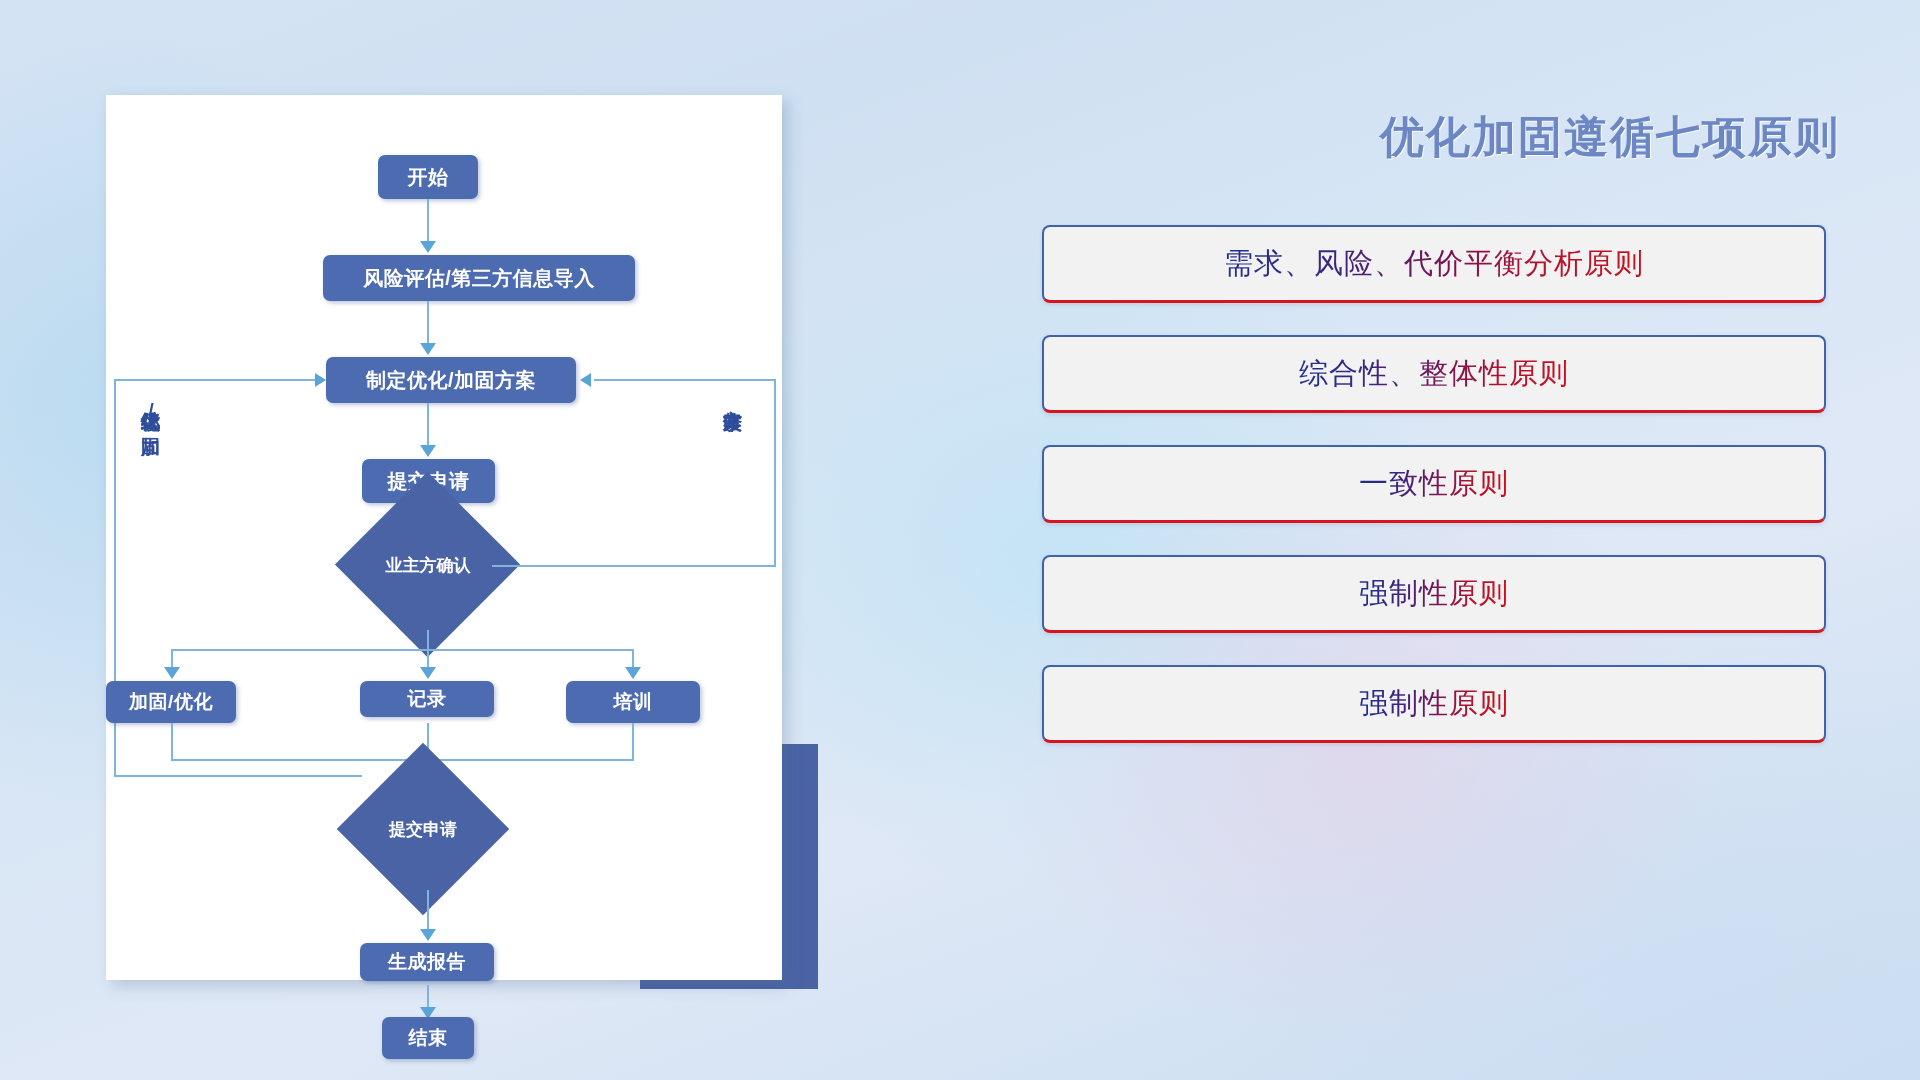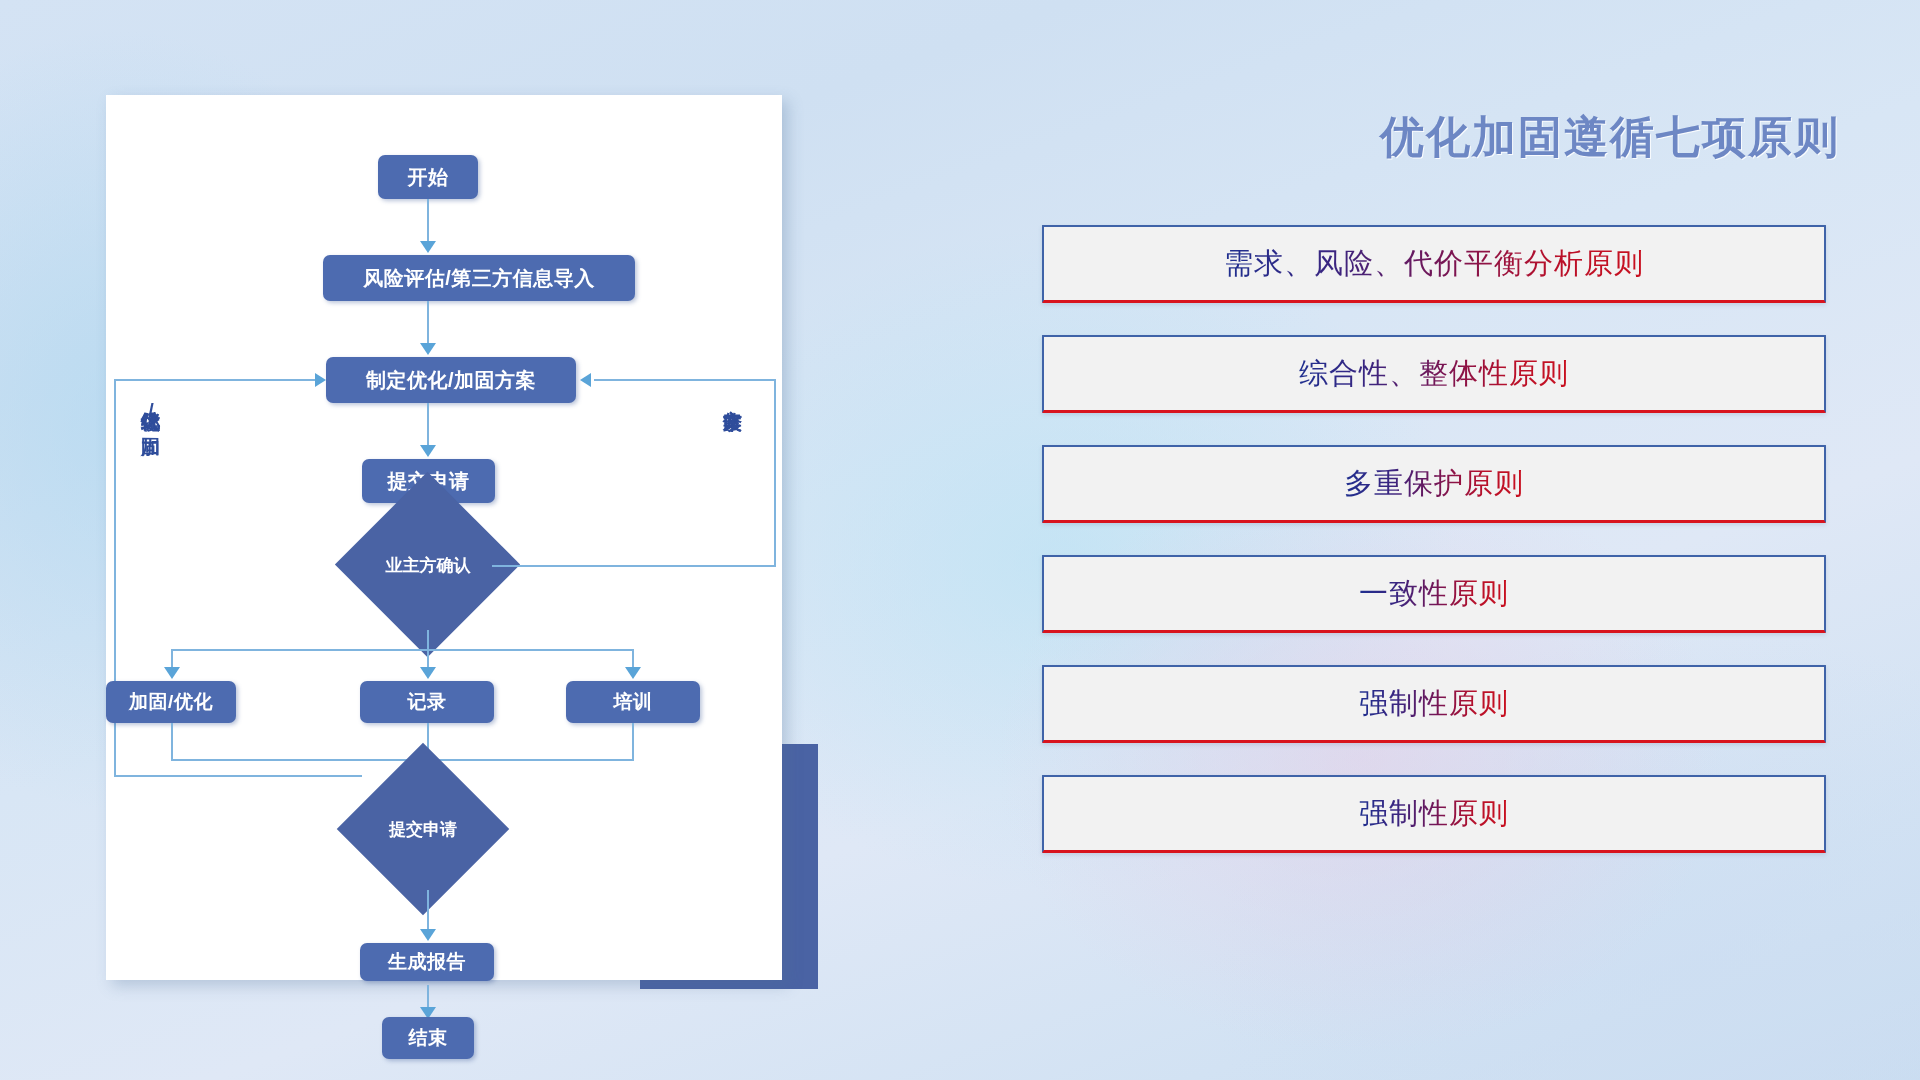--- a/index.html
+++ b/index.html
@@ -123,21 +123,21 @@
   .principles {
     position: absolute;
     left: 22px; top: 225px;
     width: 784px;
   }
   .principle {
     position: relative;
     height: 78px;
     margin-bottom: 32px;
     background: #f2f2f2;
-    border-radius: 1px;
+    border-radius: 8px;
     border: 2px solid #3f63a8;
     border-bottom: 3px solid #d8141e;
     box-sizing: border-box;
     display: flex; align-items: center; justify-content: center;
     box-shadow: 0 2px 4px rgba(90,110,150,0.18);
   }
   .principle-text {
     font-size: 29px;
     font-weight: 500;
     letter-spacing: 1px;
@@ -212,21 +212,21 @@
       <div class="line-v" style="left:321px; top:554px; height:24px;"></div>
       <div class="arrow-d" style="left:314px; top:572px;"></div>
 
       <div class="line-v" style="left:526px; top:554px; height:24px;"></div>
       <div class="arrow-d" style="left:519px; top:572px;"></div>
 
       <div class="node" style="left:0px; top:586px; width:130px; height:42px; font-size:19px;">
         <span>加固/优化</span>
       </div>
 
-      <div class="node" style="left:254px; top:586px; width:134px; height:42px; font-size:19px;font-family:Liberation Serif, serif;">
+      <div class="node" style="left:254px; top:586px; width:134px; height:36px; font-size:19px;font-family:Liberation Serif, serif;">
         <span>记录</span>
       </div>
 
       <div class="node" style="left:460px; top:586px; width:134px; height:42px; font-size:19px;">
         <span>培训</span>
       </div>
 
       <div class="line-v" style="left:65px; top:628px; height:38px;"></div>
       <div class="line-v" style="left:526px; top:628px; height:38px;"></div>
       <div class="line-h" style="left:65px; top:664px; width:462px;"></div>
@@ -262,23 +262,20 @@
 
       <div class="principle">
         <span class="principle-text">需求、风险、代价平衡分析原则</span>
       </div>
 
       <div class="principle">
         <span class="principle-text">综合性、整体性原则</span>
       </div>
 
 
-      <div class="principle">
-        <span class="principle-text">多重保护原则</span>
-      </div>
 
       <div class="principle">
         <span class="principle-text">一致性原则</span>
       </div>
 
       <div class="principle">
         <span class="principle-text">强制性原则</span>
       </div>
 
       <div class="principle">

